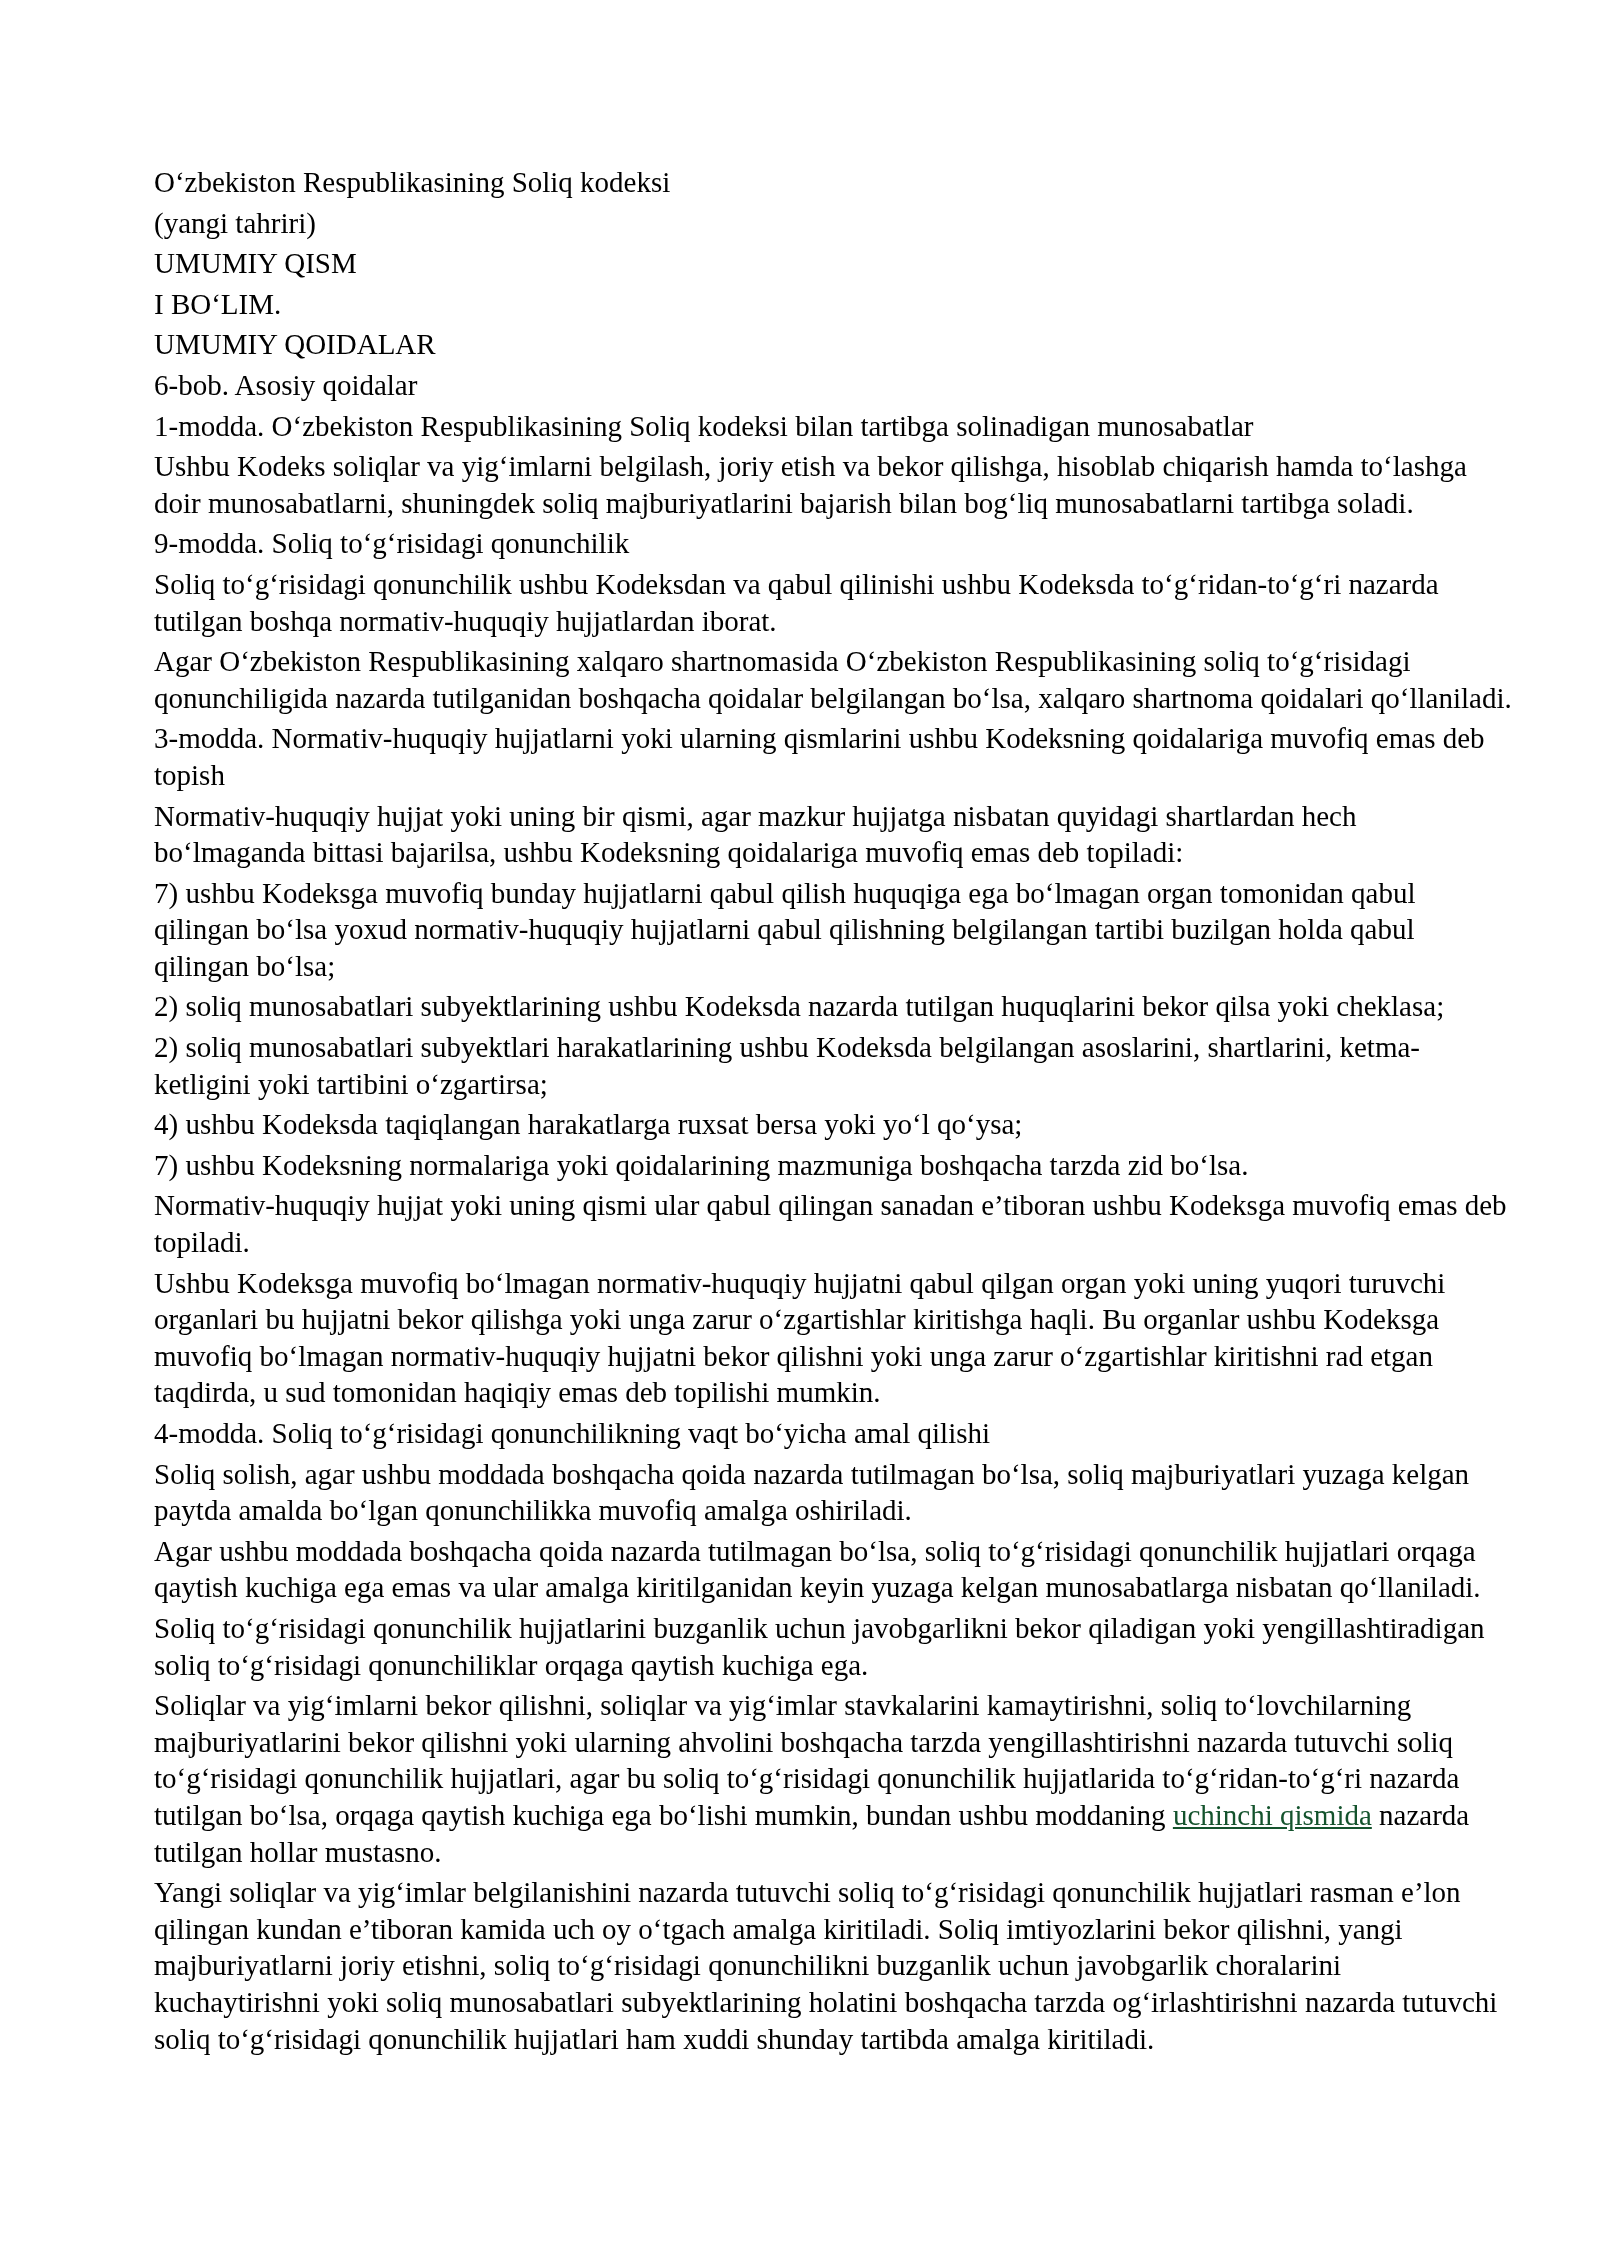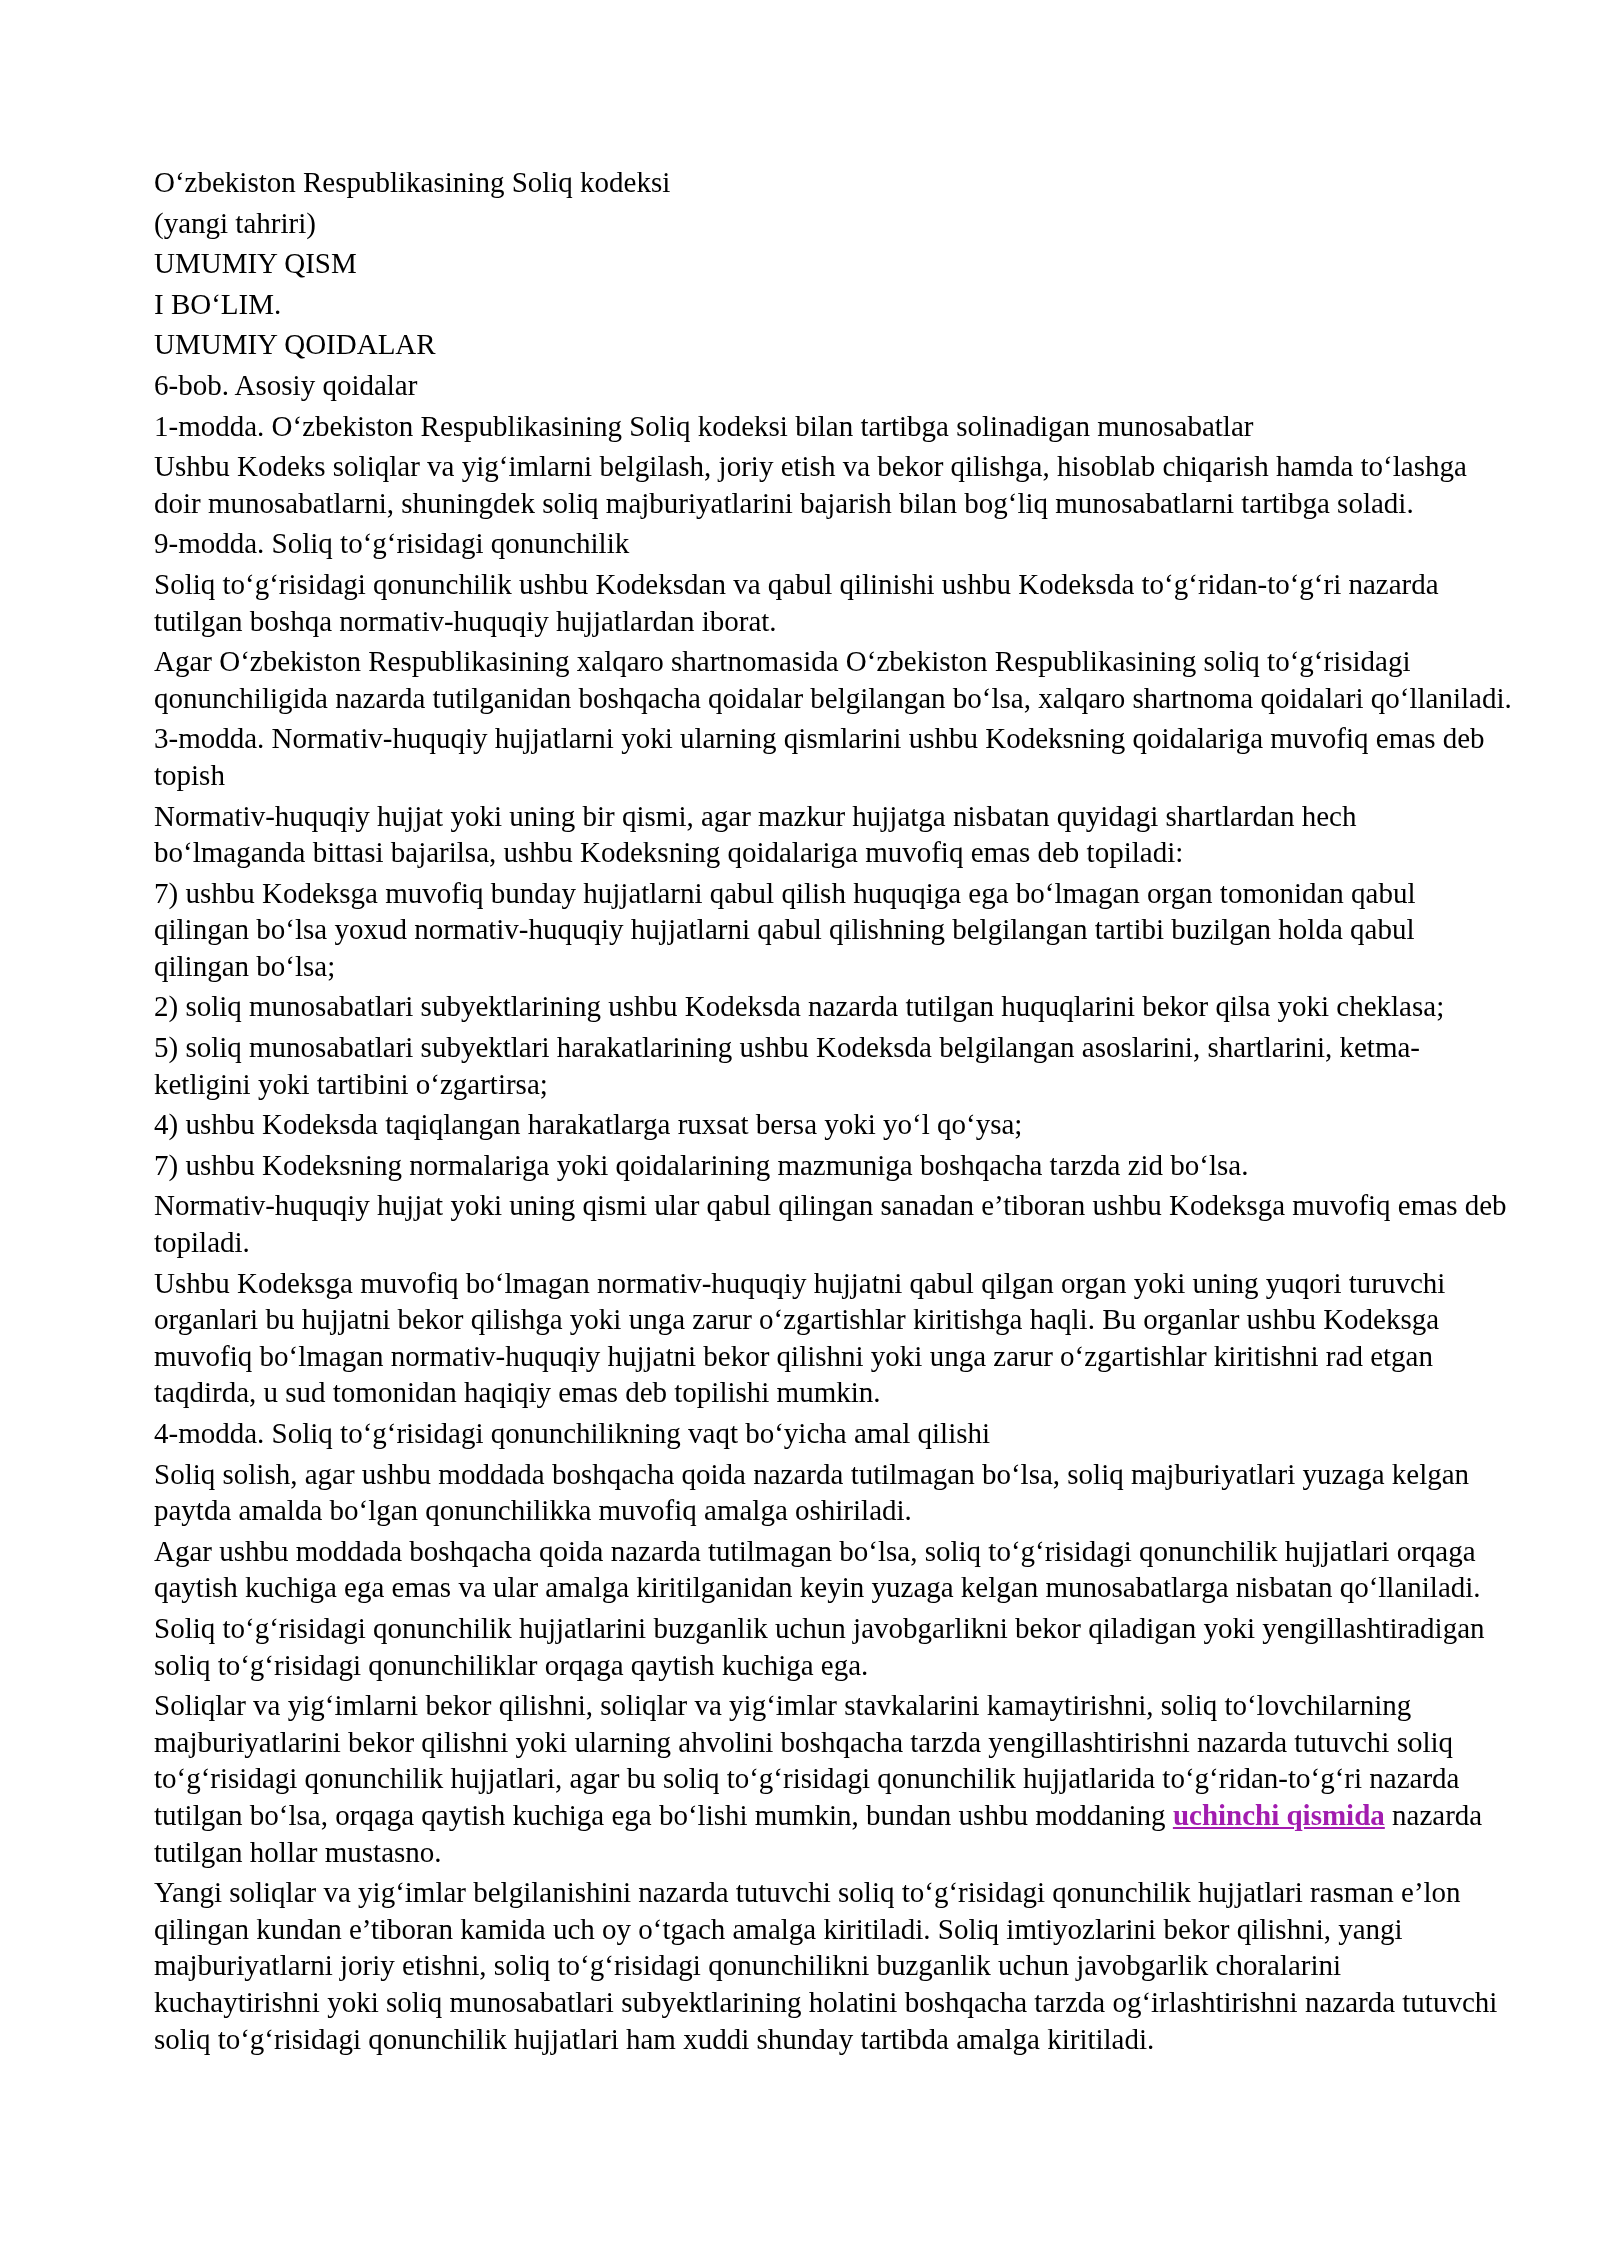--- a/index.html
+++ b/index.html
@@ -23,24 +23,23 @@
     line-height: 36.6px;
     color: #000000;
     text-align: left;
   }
   .doc p {
     margin: 4px;
     padding: 0;
     word-spacing: normal;
   }
   a.doclink {
-    color: #a21caf;
+    color: #14532d;
     text-decoration: underline;
     cursor: pointer;
-    font-weight: bold;
   }
 </style>
 </head>
 <body>
 
 <main class="doc">
   <p>O‘zbekiston Respublikasining Soliq kodeksi</p>
   <p>(yangi tahriri)</p>
   <p>UMUMIY QISM</p>
   <p>I BO‘LIM.</p>
@@ -48,21 +47,21 @@
   <p>6-bob. Asosiy qoidalar</p>
   <p>1-modda. O‘zbekiston Respublikasining Soliq kodeksi bilan tartibga solinadigan munosabatlar</p>
   <p>Ushbu Kodeks soliqlar va yig‘imlarni belgilash, joriy etish va bekor qilishga, hisoblab chiqarish hamda to‘lashga doir munosabatlarni, shuningdek soliq majburiyatlarini bajarish bilan bog‘liq munosabatlarni tartibga soladi.</p>
   <p>9-modda. Soliq to‘g‘risidagi qonunchilik</p>
   <p>Soliq to‘g‘risidagi qonunchilik ushbu Kodeksdan va qabul qilinishi ushbu Kodeksda to‘g‘ridan-to‘g‘ri nazarda tutilgan boshqa normativ-huquqiy hujjatlardan iborat.</p>
   <p>Agar O‘zbekiston Respublikasining xalqaro shartnomasida O‘zbekiston Respublikasining soliq to‘g‘risidagi qonunchiligida nazarda tutilganidan boshqacha qoidalar belgilangan bo‘lsa, xalqaro shartnoma qoidalari qo‘llaniladi.</p>
   <p>3-modda. Normativ-huquqiy hujjatlarni yoki ularning qismlarini ushbu Kodeksning qoidalariga muvofiq emas deb topish</p>
   <p>Normativ-huquqiy hujjat yoki uning bir qismi, agar mazkur hujjatga nisbatan quyidagi shartlardan hech bo‘lmaganda bittasi bajarilsa, ushbu Kodeksning qoidalariga muvofiq emas deb topiladi:</p>
   <p>7) ushbu Kodeksga muvofiq bunday hujjatlarni qabul qilish huquqiga ega bo‘lmagan organ tomonidan qabul qilingan bo‘lsa yoxud normativ-huquqiy hujjatlarni qabul qilishning belgilangan tartibi buzilgan holda qabul qilingan bo‘lsa;</p>
   <p>2) soliq munosabatlari subyektlarining ushbu Kodeksda nazarda tutilgan huquqlarini bekor qilsa yoki cheklasa;</p>
-  <p>5) soliq munosabatlari subyektlari harakatlarining ushbu Kodeksda belgilangan asoslarini, shartlarini, ketma-ketligini yoki tartibini o‘zgartirsa;</p>
+  <p>2) soliq munosabatlari subyektlari harakatlarining ushbu Kodeksda belgilangan asoslarini, shartlarini, ketma-ketligini yoki tartibini o‘zgartirsa;</p>
   <p>4) ushbu Kodeksda taqiqlangan harakatlarga ruxsat bersa yoki yo‘l qo‘ysa;</p>
   <p>7) ushbu Kodeksning normalariga yoki qoidalarining mazmuniga boshqacha tarzda zid bo‘lsa.</p>
   <p>Normativ-huquqiy hujjat yoki uning qismi ular qabul qilingan sanadan e’tiboran ushbu Kodeksga muvofiq emas deb topiladi.</p>
   <p>Ushbu Kodeksga muvofiq bo‘lmagan normativ-huquqiy hujjatni qabul qilgan organ yoki uning yuqori turuvchi organlari bu hujjatni bekor qilishga yoki unga zarur o‘zgartishlar kiritishga haqli. Bu organlar ushbu Kodeksga muvofiq bo‘lmagan normativ-huquqiy hujjatni bekor qilishni yoki unga zarur o‘zgartishlar kiritishni rad etgan taqdirda, u sud tomonidan haqiqiy emas deb topilishi mumkin.</p>
   <p>4-modda. Soliq to‘g‘risidagi qonunchilikning vaqt bo‘yicha amal qilishi</p>
   <p>Soliq solish, agar ushbu moddada boshqacha qoida nazarda tutilmagan bo‘lsa, soliq majburiyatlari yuzaga kelgan paytda amalda bo‘lgan qonunchilikka muvofiq amalga oshiriladi.</p>
   <p>Agar ushbu moddada boshqacha qoida nazarda tutilmagan bo‘lsa, soliq to‘g‘risidagi qonunchilik hujjatlari orqaga qaytish kuchiga ega emas va ular amalga kiritilganidan keyin yuzaga kelgan munosabatlarga nisbatan qo‘llaniladi.</p>
   <p>Soliq to‘g‘risidagi qonunchilik hujjatlarini buzganlik uchun javobgarlikni bekor qiladigan yoki yengillashtiradigan soliq to‘g‘risidagi qonunchiliklar orqaga qaytish kuchiga ega.</p>
   <p><span>Soliqlar va yig‘imlarni bekor qilishni, soliqlar va yig‘imlar stavkalarini kamaytirishni, soliq to‘lovchilarning majburiyatlarini bekor qilishni yoki ularning ahvolini boshqacha tarzda yengillashtirishni nazarda tutuvchi soliq to‘g‘risidagi qonunchilik hujjatlari, agar bu soliq to‘g‘risidagi qonunchilik hujjatlarida to‘g‘ridan-to‘g‘ri nazarda tutilgan bo‘lsa, orqaga qaytish kuchiga ega bo‘lishi mumkin, bundan ushbu moddaning </span><a class="doclink" href="#">uchinchi qismida</a><span> nazarda tutilgan hollar mustasno.</span></p>
   <p>Yangi soliqlar va yig‘imlar belgilanishini nazarda tutuvchi soliq to‘g‘risidagi qonunchilik hujjatlari rasman e’lon qilingan kundan e’tiboran kamida uch oy o‘tgach amalga kiritiladi. Soliq imtiyozlarini bekor qilishni, yangi majburiyatlarni joriy etishni, soliq to‘g‘risidagi qonunchilikni buzganlik uchun javobgarlik choralarini kuchaytirishni yoki soliq munosabatlari subyektlarining holatini boshqacha tarzda og‘irlashtirishni nazarda tutuvchi soliq to‘g‘risidagi qonunchilik hujjatlari ham xuddi shunday tartibda amalga kiritiladi.</p>

